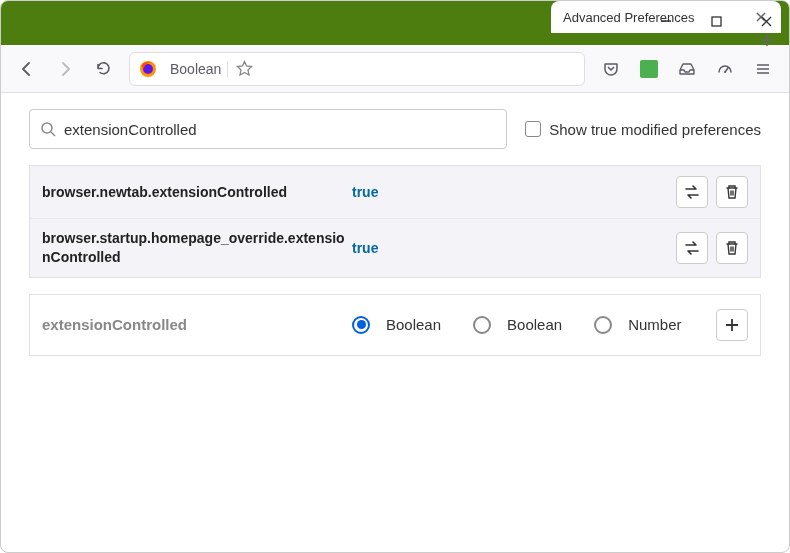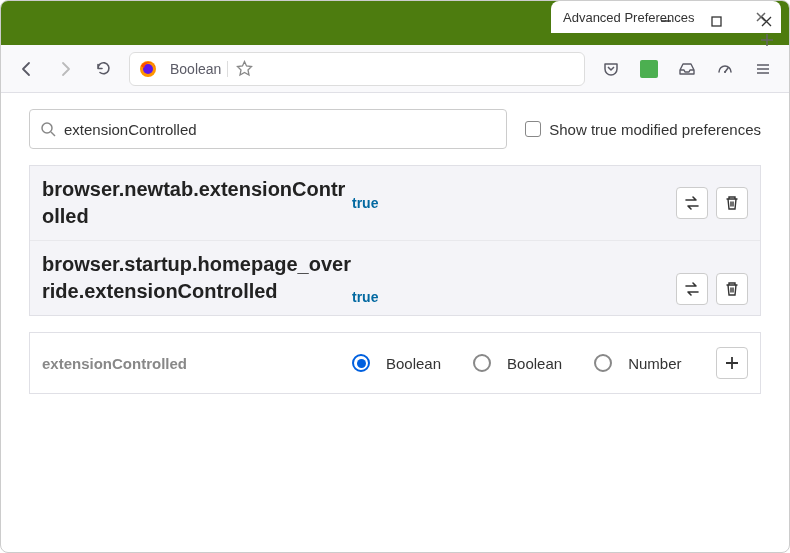--- a/index.html
+++ b/index.html
@@ -30,22 +30,22 @@
 .content { padding: 16px 28px; }
 .search-row { display: flex; align-items: center; gap: 18px; margin-bottom: 16px; }
 .search-box { flex: 1; height: 40px; border: 1px solid #ccc; border-radius: 4px; display: flex; align-items: center; padding: 0 10px; background: #fff; }
 .search-box input { border: none; outline: none; flex: 1; font-size: 15px; color: #333; margin-left: 8px; }
 .search-glass { color: #888; }
 .checkbox-label { display: flex; align-items: center; gap: 8px; font-size: 15px; color: #333; cursor: pointer; }
 .checkbox { width: 16px; height: 16px; border: 1.5px solid #888; border-radius: 3px; }
 
 .pref-list { border: 1px solid #e0e0e6; }
 .pref-row { display: flex; align-items: center; padding: 10px 12px; background: #f4f4f8; border-bottom: 1px solid #e8e8ec; }
-.pref-row:last-child { border-bottom: none; align-items: flex-end; }
-.pref-name { width: 310px; font-size: 20px; font-weight: 700; color: #222; word-break: break-all; line-height: 1.35; }
+.pref-row:last-child { border-bottom: none; }
+.pref-name { width: 310px; font-size: 14px; font-weight: 700; color: #222; word-break: break-all; line-height: 1.35; }
 .pref-value { flex: 1; font-size: 14px; font-weight: 700; color: #0369a1; }
 .pref-actions { display: flex; gap: 8px; }
 .action-btn { width: 32px; height: 32px; border: 1px solid #ccc; border-radius: 4px; background: #fff; display: flex; align-items: center; justify-content: center; cursor: pointer; color: #333; }
 
 .new-pref-row { display: flex; align-items: center; padding: 14px 12px; border: 1px solid #e0e0e6; margin-top: 16px; }
 .new-pref-name { width: 310px; font-size: 15px; font-weight: 600; color: #888; }
 .radio-group { flex: 1; display: flex; gap: 32px; }
 .radio-opt { display: flex; align-items: center; gap: 16px; font-size: 15px; color: #333; cursor: pointer; }
 .radio { width: 18px; height: 18px; border: 2px solid #888; border-radius: 50%; display: flex; align-items: center; justify-content: center; }
 .radio.checked { border-color: #0060df; }

